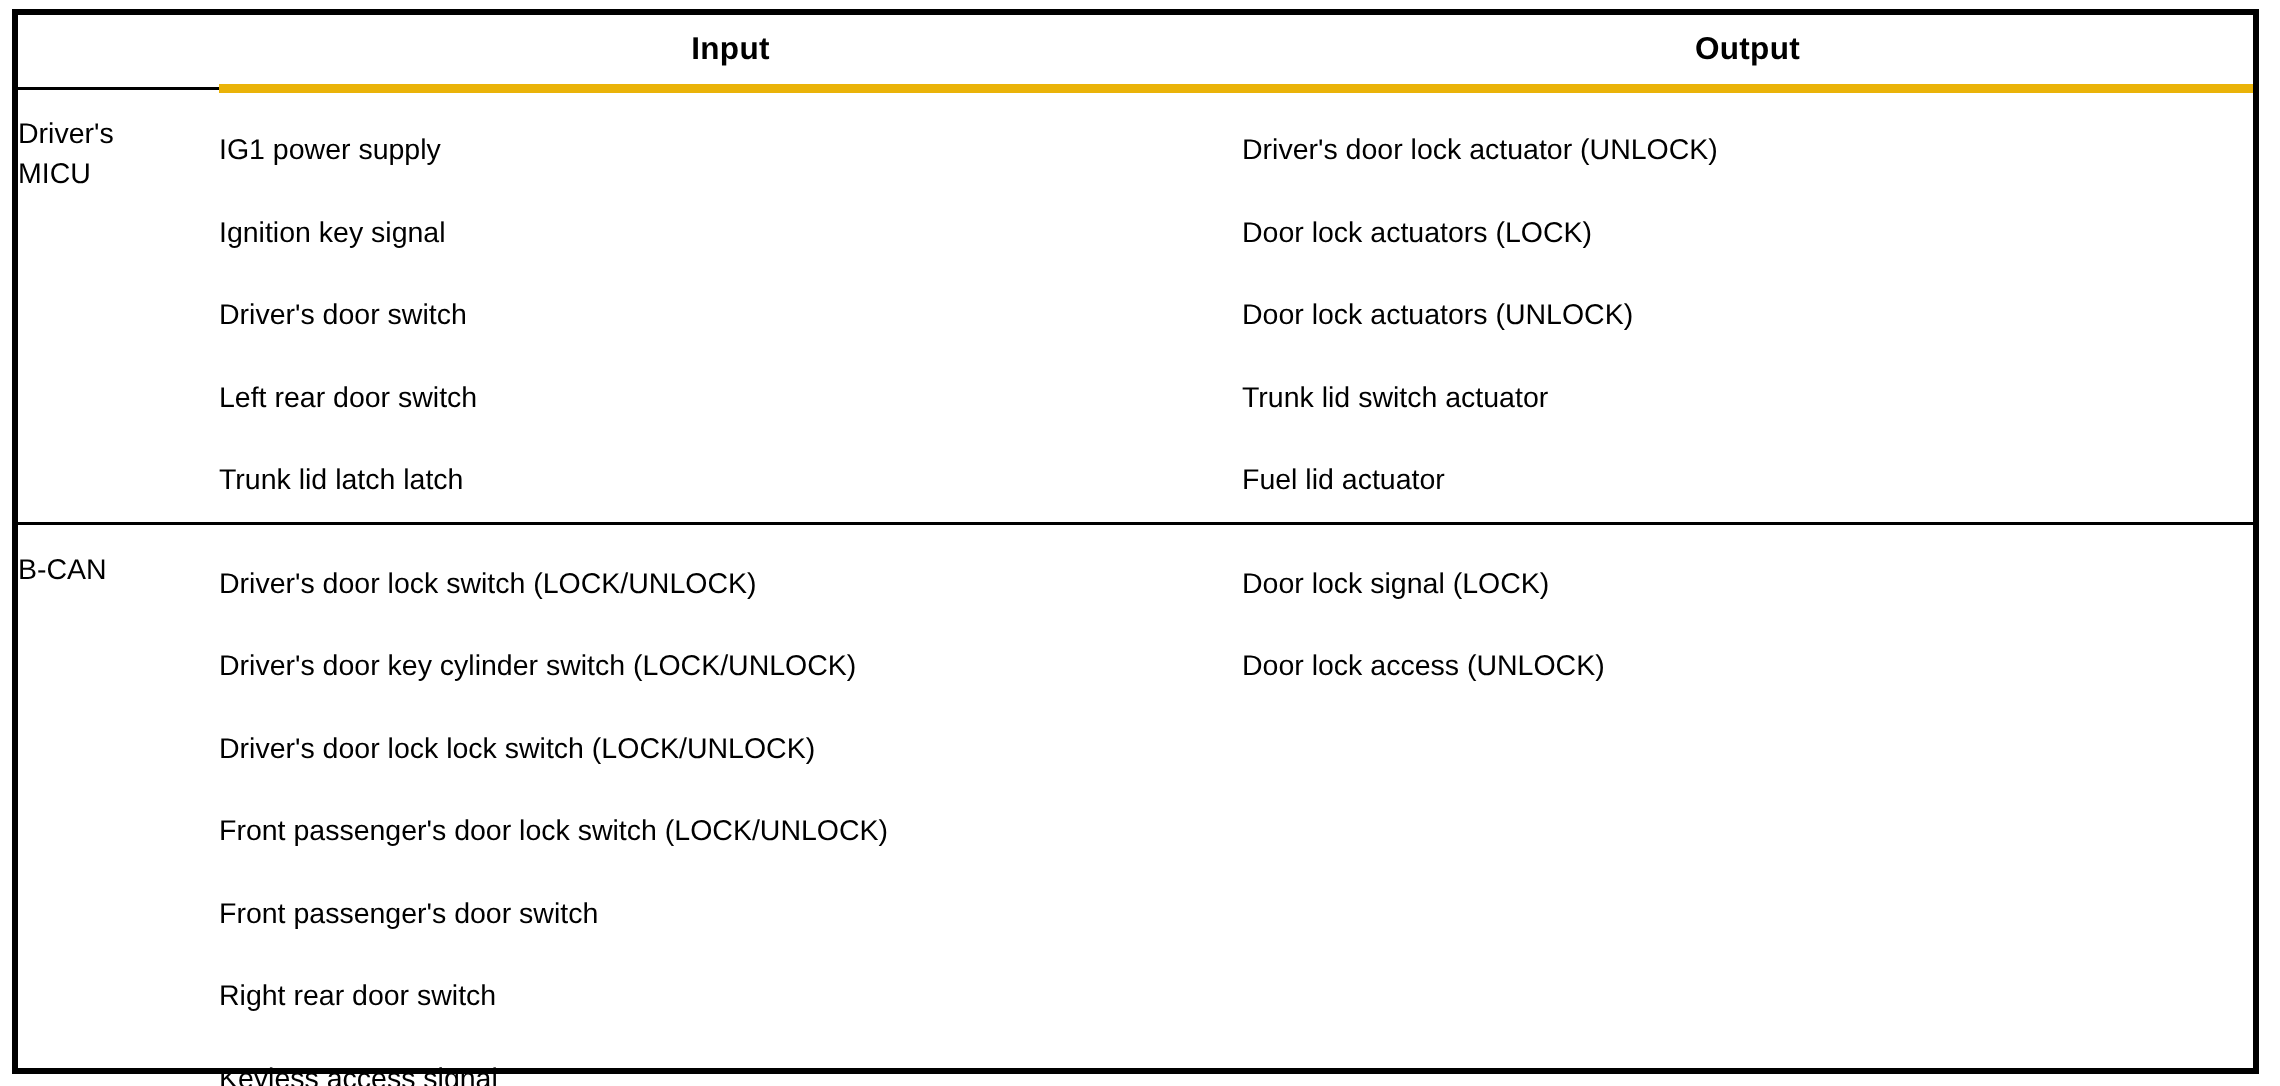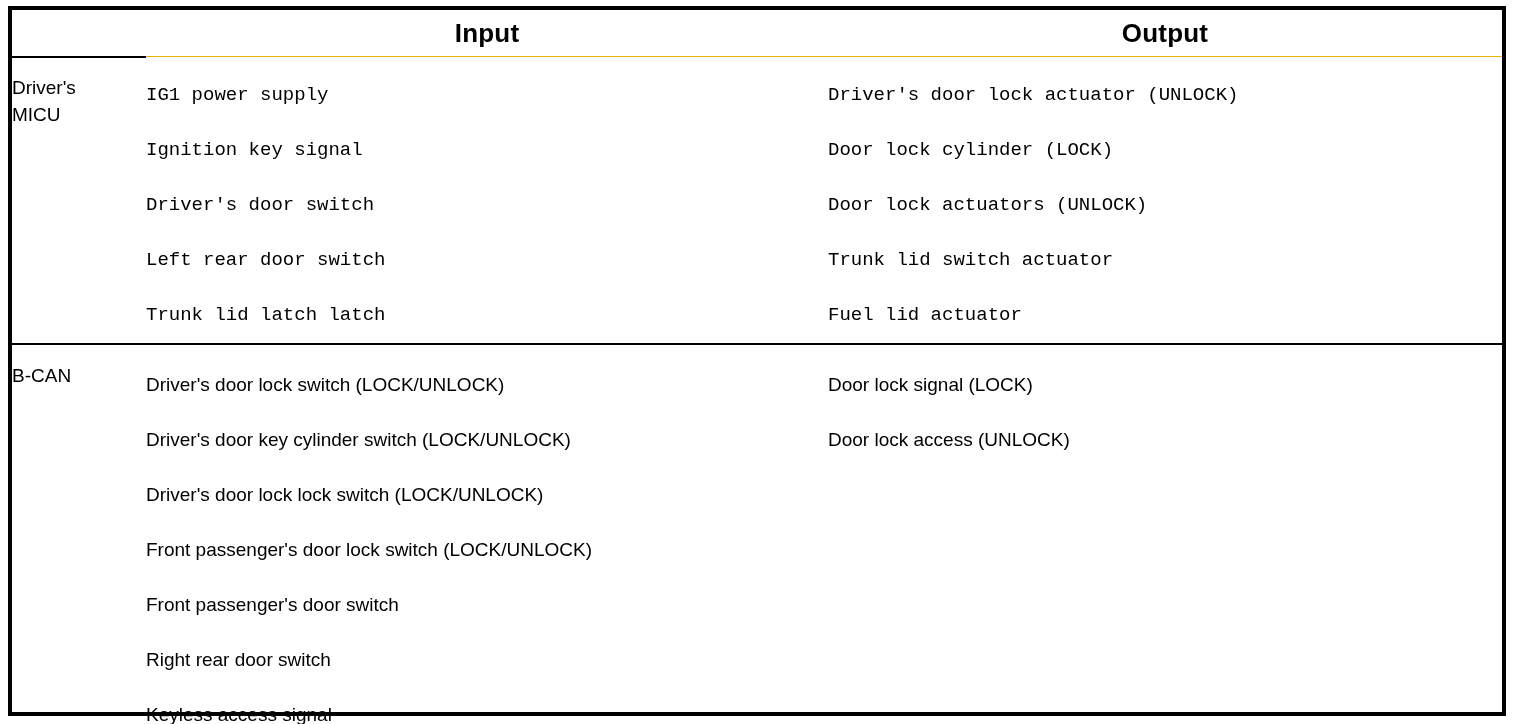--- a/index.html
+++ b/index.html
@@ -42,24 +42,24 @@
   col.c-label { width: 134px; }
   col.c-input { width: 682px; }
   col.c-output { width: 674px; }
 
   
   .sep-right { border-right: 2px solid #000000; }
 
   
   .hdr-row .hdr-cell {
     height: 46px;
-    border-bottom: 1px solid #eab308;
+    border-bottom: 6px solid #eab308;
     text-align: center;
     font-weight: bold;
-    font-size: 26px;
+    font-size: 21px;
     line-height: 46px;
     letter-spacing: 0.2px;
   }
   .hdr-row .hdr-blank {
     border-bottom: 2px solid #000000;
   }
 
   
   .sec-divider td {
     border-bottom: 2px solid #000000;
@@ -75,21 +75,21 @@
   .list-cell {
     padding: 14px 0 10px 18px;
   }
 
   .list-cell .item {
     font-size: 19px;
     line-height: 55px;
     white-space: nowrap;
   }
 
-  .sec-micu .list-cell { padding-top: 11px; font-family: Liberation Mono, monospace; }
+  .sec-micu .list-cell { padding-top: 11px; }
   .sec-bcan .list-cell { padding-top: 12px; }
   .sec-micu .label-cell { padding-top: 16px; }
   .sec-bcan .label-cell { padding-top: 17px; }
 </style>
 </head>
 <body>
 
 <div class="table-wrap">
   <table class="table">
     <colgroup>
@@ -110,21 +110,21 @@
 MICU</td>
         <td class="list-cell sep-right">
           <div class="item">IG1 power supply</div>
           <div class="item">Ignition key signal</div>
           <div class="item">Driver's door switch</div>
           <div class="item">Left rear door switch</div>
           <div class="item">Trunk lid latch latch</div>
         </td>
         <td class="list-cell">
           <div class="item">Driver's door lock actuator (UNLOCK)</div>
-          <div class="item">Door lock cylinder (LOCK)</div>
+          <div class="item">Door lock actuators (LOCK)</div>
           <div class="item">Door lock actuators (UNLOCK)</div>
           <div class="item">Trunk lid switch actuator</div>
           <div class="item">Fuel lid actuator</div>
         </td>
       </tr>
 
       <tr class="sec-bcan">
         <td class="label-cell sep-right">B-CAN</td>
         <td class="list-cell sep-right">
           <div class="item">Driver's door lock switch (LOCK/UNLOCK)</div>

